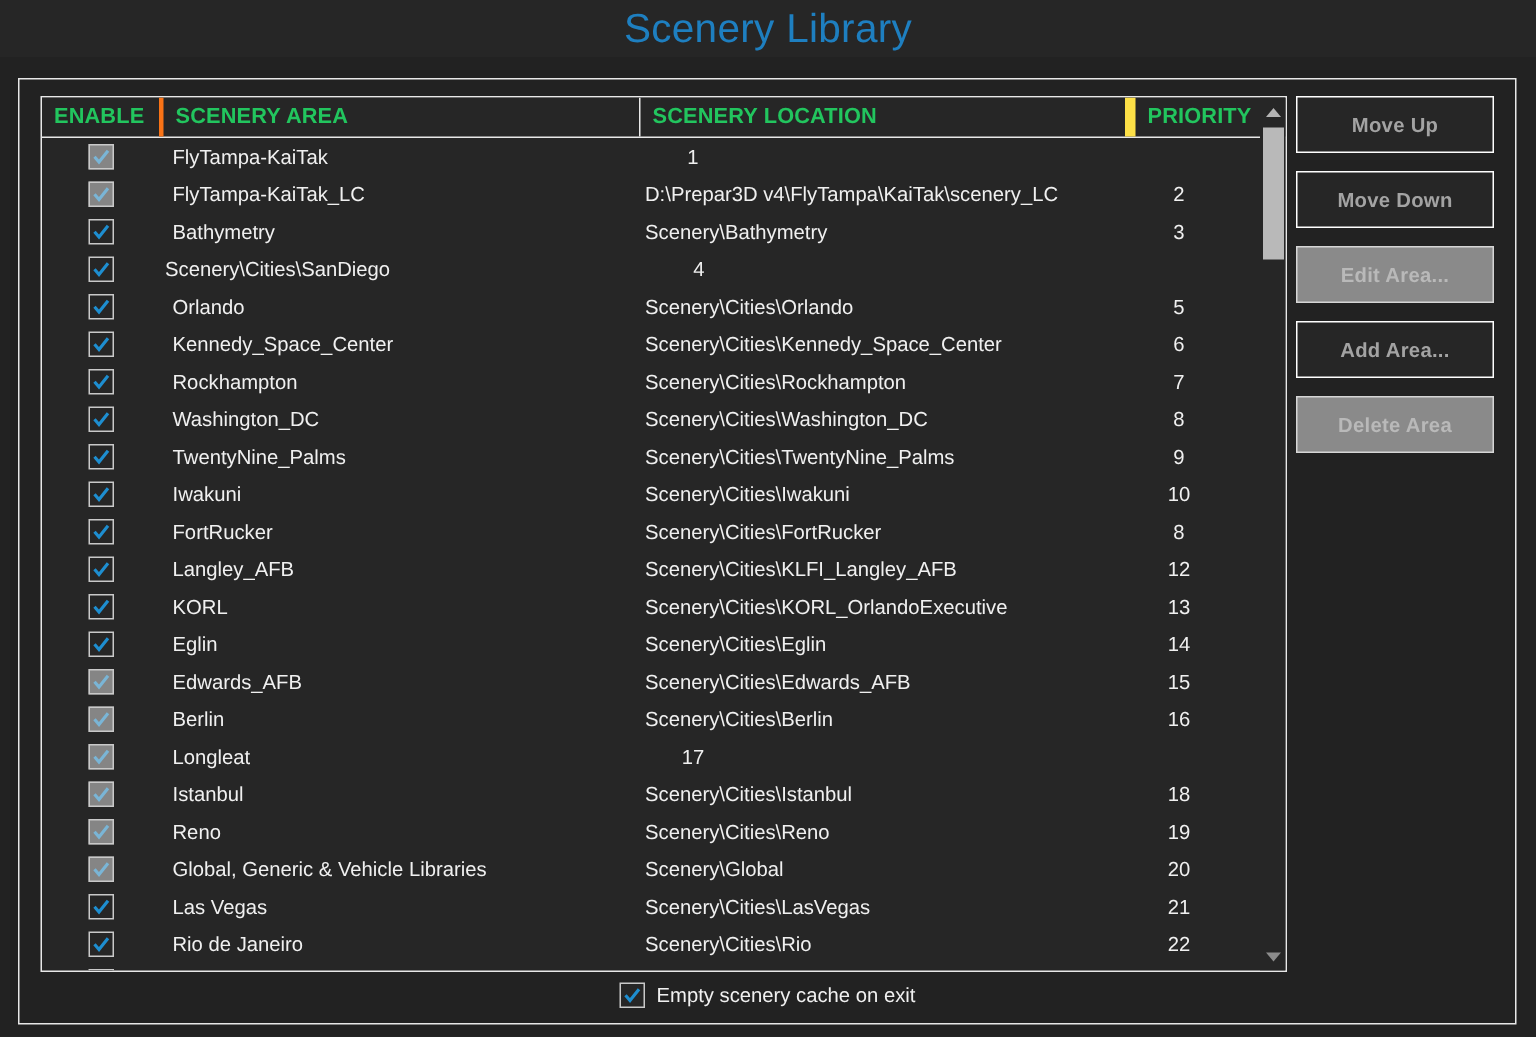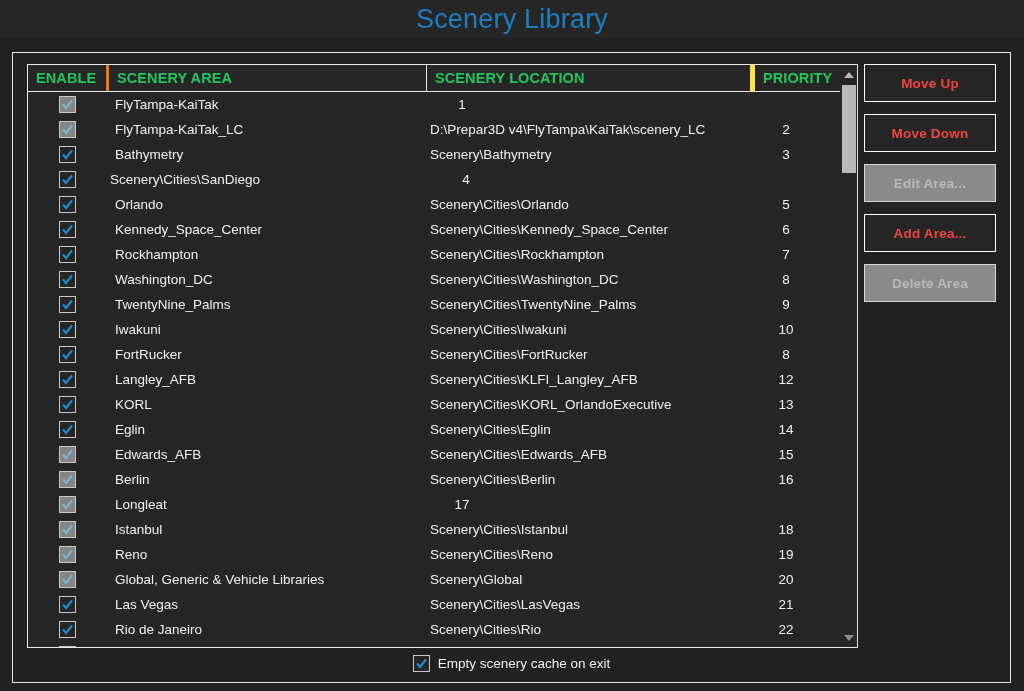--- a/index.html
+++ b/index.html
@@ -72,21 +72,21 @@
     box-sizing: border-box;
     padding-left: 8px;
     white-space: nowrap;
     overflow: hidden;
     line-height: 26px;
     height: 26px;
   }
   .col-enable  { width: 78px;  text-align: left; }
   .col-area    { width: 320px; border-left: 3px solid #f97316; }
   .col-loc     { width: 324px; border-left: 1px solid #e8e8e8; }
-  .col-prio    { width: 84px;  border-left: 5px solid #fde047; }
+  .col-prio    { width: 84px;  border-left: 7px solid #fde047; }
 
   #table-body {
     position: relative;
     height: 556px;
     overflow: hidden;
   }
   .trow {
     display: flex;
     align-items: center;
     height: 25px;
@@ -166,21 +166,21 @@
     top: 11px;
     width: 132px;
   }
   .side-btn {
     width: 132px;
     height: 38px;
     margin-bottom: 12px;
     box-sizing: border-box;
     border: 1px solid #ffffff;
     background: #262626;
-    color: #ef4444;
+    color: #a3a3a3;
     font-size: 13.5px;
     font-weight: bold;
     display: flex;
     align-items: center;
     justify-content: center;
     letter-spacing: 0.2px;
     cursor: pointer;
   }
   .side-btn.disabled {
     background: #8a8a8a;

